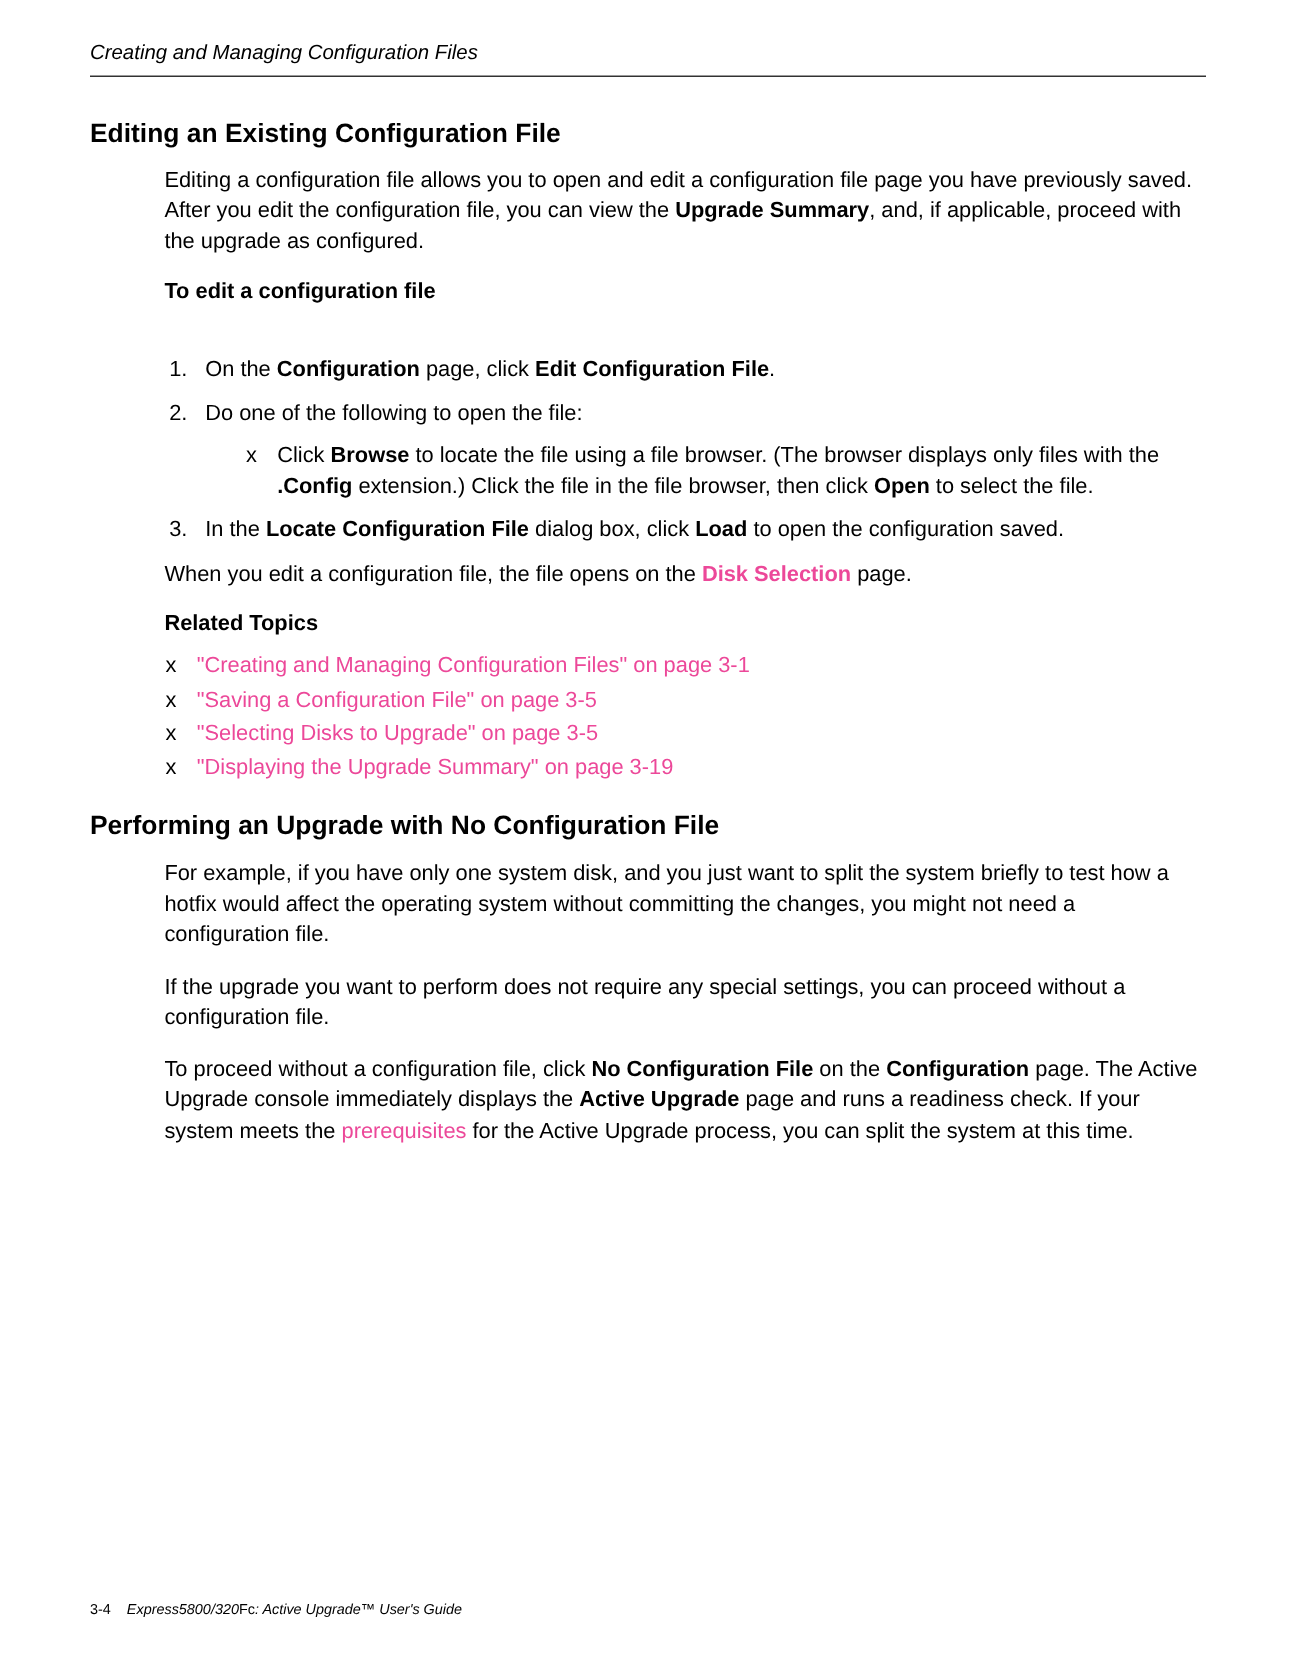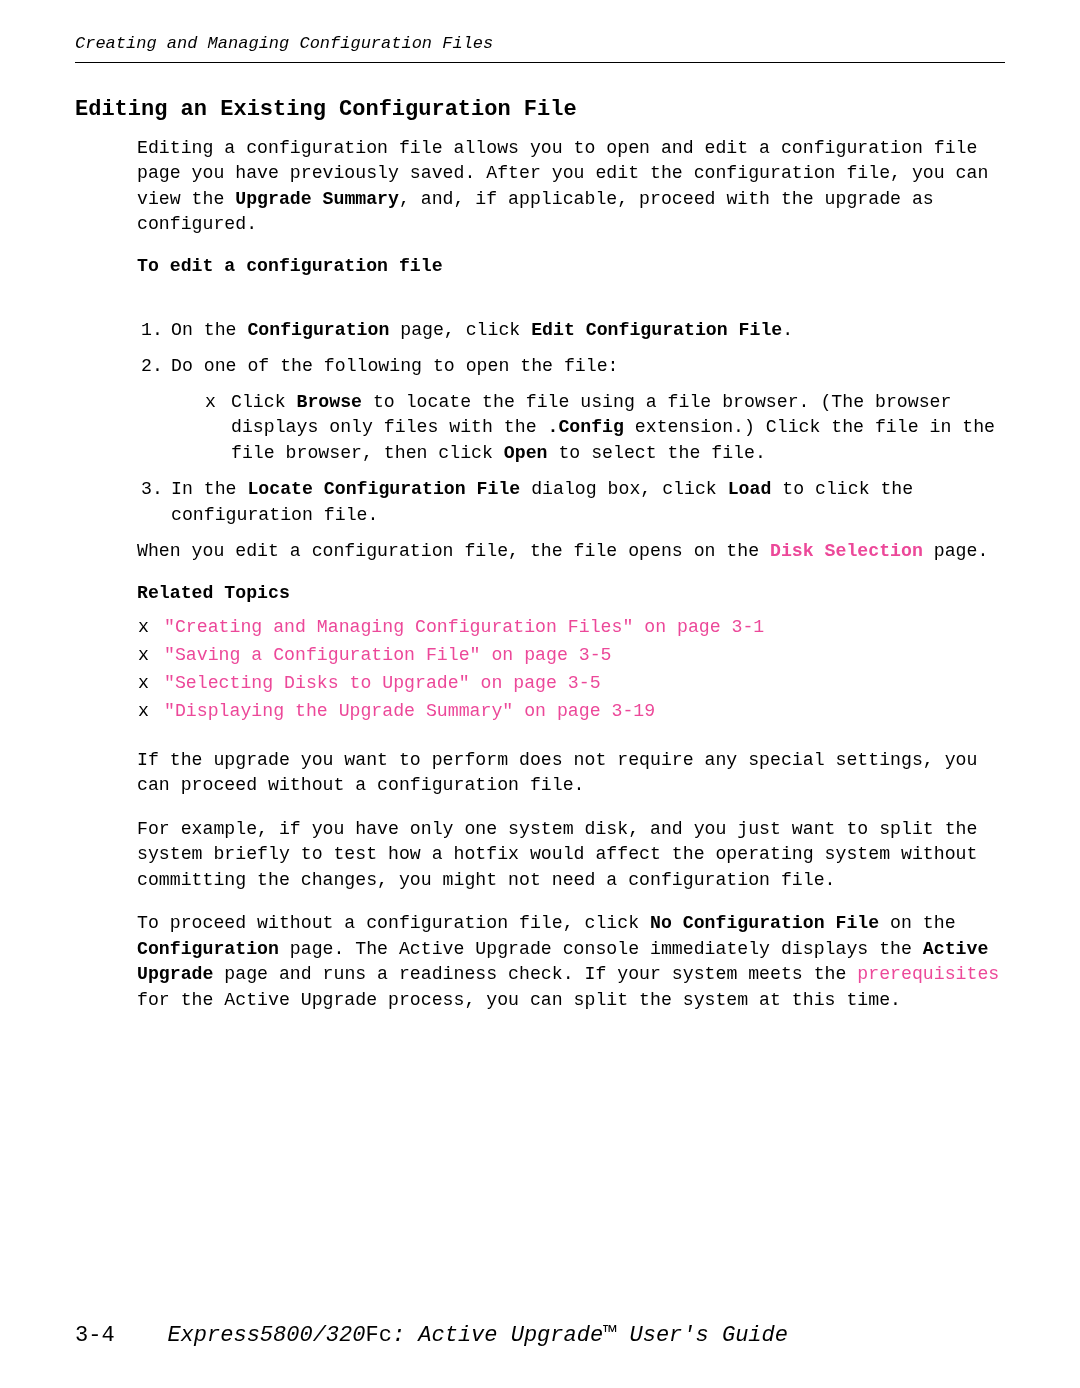--- a/index.html
+++ b/index.html
@@ -1,34 +1,34 @@
 <!DOCTYPE html>
 <html><head>
 <meta charset="utf-8">
 <style>
   * { margin: 0; padding: 0; box-sizing: border-box; }
   html, body { width: 1080px; height: 1388px; background: #fff; font-family: Arial, Helvetica, sans-serif; color: #000; }
-  .page { padding: 34px 75px 40px 75px; position: relative; height: 100%; font-family: Liberation Mono, monospace; }
+  .page { padding: 34px 75px 40px 75px; position: relative; height: 100%; }
   .running-head { font-style: italic; font-size: 17px; padding-bottom: 9px; border-bottom: 1.5px solid #000; margin-bottom: 34px; }
   .h2 { font-size: 22px; font-weight: bold; margin-bottom: 14px; margin-top: 0; }
   .body-block { margin-left: 62px; }
   .para { font-size: 18.2px; line-height: 1.4; margin-bottom: 18px; }
   .h4 { font-size: 18.2px; font-weight: bold; margin-bottom: 10px; margin-top: 6px; }
   ol.steps { list-style: none; margin-left: 0; counter-reset: step; margin-bottom: 6px; margin-top: 42px; }
   ol.steps > li { font-size: 18.2px; line-height: 1.4; margin-bottom: 11px; padding-left: 34px; position: relative; counter-increment: step; }
   ol.steps > li::before { content: counter(step) "."; position: absolute; left: 4px; top: 0; }
   ul.bullets { list-style: none; margin-left: 34px; margin-top: 10px; }
   ul.bullets > li { font-size: 18.2px; line-height: 1.4; margin-bottom: 11px; padding-left: 26px; position: relative; }
   ul.bullets > li::before { content: "x"; position: absolute; left: 0; top: 0; }
   ul.related { list-style: none; margin-left: 1px; margin-bottom: 22px; }
   ul.related > li { font-size: 18.2px; line-height: 1.55; padding-left: 26px; position: relative; }
   ul.related > li::before { content: "x"; position: absolute; left: 0; top: 0; }
   .link { color: #ec4899; }
   .bold { font-weight: bold; text-align: center; }
-  .footer { position: absolute; bottom: 40px; left: 75px; font-size: 22px; font-style: italic; }
+  .footer { position: absolute; bottom: 40px; left: 75px; font-size: 12px; font-style: italic; }
   .footer .pnum { font-style: normal; }
   .fc { font-style: normal; }
 </style>
 </head>
 <body>
 
 <div class="page">
 
   <div class="running-head">Creating and Managing Configuration Files</div>
 
@@ -47,42 +47,43 @@
       </li>
       <li>
         <span>Do one of the following to open the file:</span>
         <ul class="bullets">
           <li>
             <span>Click </span><span class="bold">Browse</span><span> to locate the file using a file browser. (The browser displays only files with the </span><span class="bold">.Config</span><span> extension.) Click the file in the file browser, then click </span><span class="bold">Open</span><span> to select the file.</span>
           </li>
         </ul>
       </li>
       <li>
-        <span>In the </span><span class="bold">Locate Configuration File</span><span> dialog box, click </span><span class="bold">Load</span><span> to click the configuration file.</span>
+        <span>In the </span><span class="bold">Locate Configuration File</span><span> dialog box, click </span><span class="bold">Load</span><span> to open the configuration saved.</span>
       </li>
     </ol>
 
     <p class="para">
       <span>When you edit a configuration file, the file opens on the </span><span class="link bold">Disk Selection</span><span> page.</span>
     </p>
 
     <div class="h4">Related Topics</div>
 
     <ul class="related">
       <li><span class="link">"Creating and Managing Configuration Files" on page 3-1</span></li>
       <li><span class="link">"Saving a Configuration File" on page 3-5</span></li>
       <li><span class="link">"Selecting Disks to Upgrade" on page 3-5</span></li>
       <li><span class="link">"Displaying the Upgrade Summary" on page 3-19</span></li>
     </ul>
   </div>
 
+  <div class="h2">Performing an Upgrade with No Configuration File</div>
 
   <div class="body-block">
+    <p class="para">For example, if you have only one system disk, and you just want to split the system briefly to test how a hotfix would affect the operating system without committing the changes, you might not need a configuration file.</p>
     <p class="para">If the upgrade you want to perform does not require any special settings, you can proceed without a configuration file.</p>
-    <p class="para">For example, if you have only one system disk, and you just want to split the system briefly to test how a hotfix would affect the operating system without committing the changes, you might not need a configuration file.</p>
     <p class="para">
       <span>To proceed without a configuration file, click </span><span class="bold">No Configuration File</span><span> on the </span><span class="bold">Configuration</span><span> page. The Active Upgrade console immediately displays the </span><span class="bold">Active Upgrade</span><span> page and runs a readiness check. If your system meets the </span><span class="link">prerequisites</span><span> for the Active Upgrade process, you can split the system at this time.</span>
     </p>
   </div>
 
   <div class="footer">
     <span class="pnum">3-4</span>&nbsp;&nbsp;&nbsp;&nbsp;<span>Express5800/320</span><span class="fc">Fc</span><span>: Active Upgrade™ User's Guide</span>
   </div>
 
 </div>

